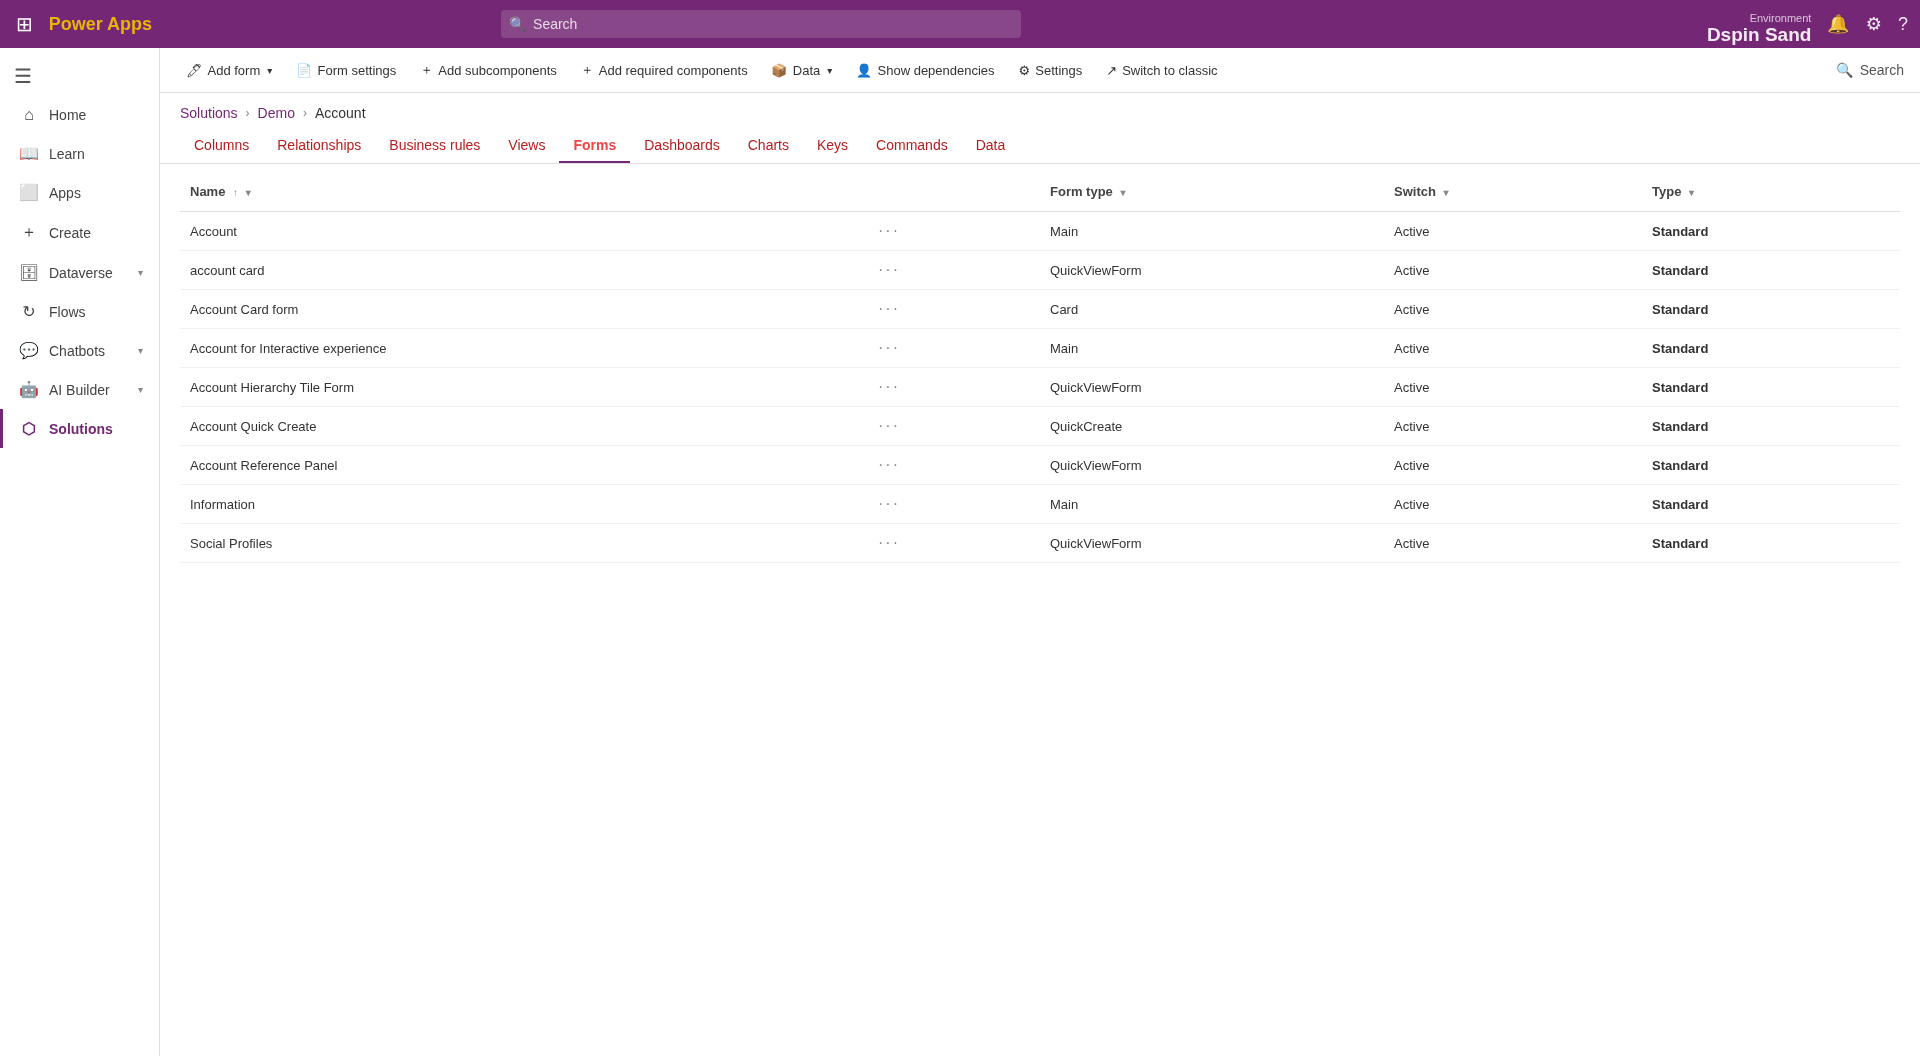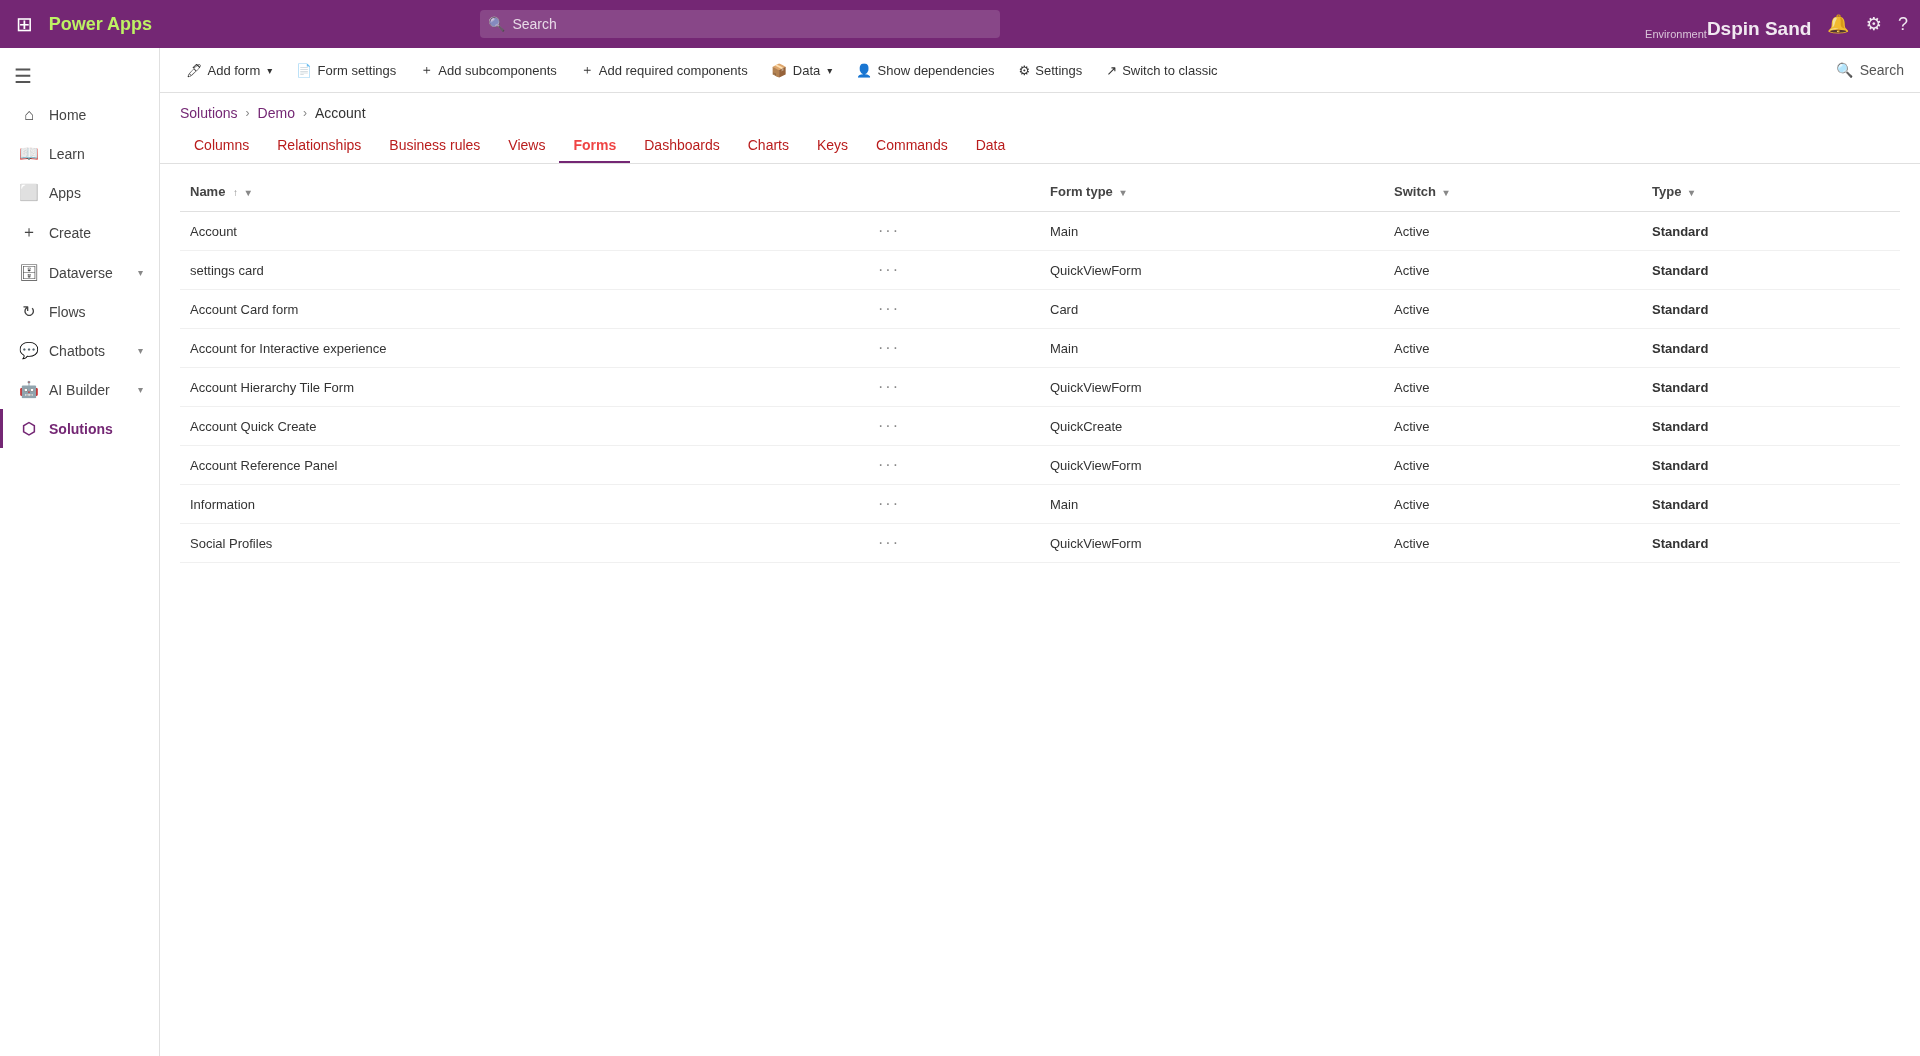--- a/index.html
+++ b/index.html
@@ -14,21 +14,21 @@
       padding: 0 12px;
       gap: 12px;
     }
     .topbar-waffle {
       color: #fff;
       font-size: 20px;
       cursor: pointer;
       padding: 4px;
     }
     .topbar-brand {
-      color: #bef264;
+      color: #eab308;
       font-size: 18px;
       font-weight: 600;
       flex-shrink: 0;
     }
     .topbar-search {
       flex: 1;
       max-width: 520px;
       margin: 0 auto;
       position: relative;
     }
@@ -53,21 +53,21 @@
     }
     .topbar-right {
       margin-left: auto;
       display: flex;
       align-items: center;
       gap: 16px;
       color: #fff;
     }
     .topbar-env {
       display: flex;
-      flex-direction: row;
+      flex-direction: column;
       align-items: flex-end;
       font-size: 12px;
       color: rgba(255,255,255,0.9);
       margin-top: 9px;
     }
     .topbar-env-name { font-weight: 600; font-size: 19px; }
     .topbar-icon { font-size: 18px; cursor: pointer; color: rgba(255,255,255,0.9); }
 
     
     .main-layout {
@@ -388,21 +388,21 @@
         </thead>
         <tbody id="table-body">
         <tr>
       <td class="col-name">Account</td>
       <td class="col-actions"><span class="row-actions">···</span></td>
       <td class="col-formtype">Main</td>
       <td class="col-status">Active</td>
       <td class="col-type">Standard</td>
     </tr>
             <tr>
-      <td class="col-name">settings card</td>
+      <td class="col-name">account card</td>
       <td class="col-actions"><span class="row-actions">···</span></td>
       <td class="col-formtype">QuickViewForm</td>
       <td class="col-status">Active</td>
       <td class="col-type">Standard</td>
     </tr>
             <tr>
       <td class="col-name">Account Card form</td>
       <td class="col-actions"><span class="row-actions">···</span></td>
       <td class="col-formtype">Card</td>
       <td class="col-status">Active</td>

